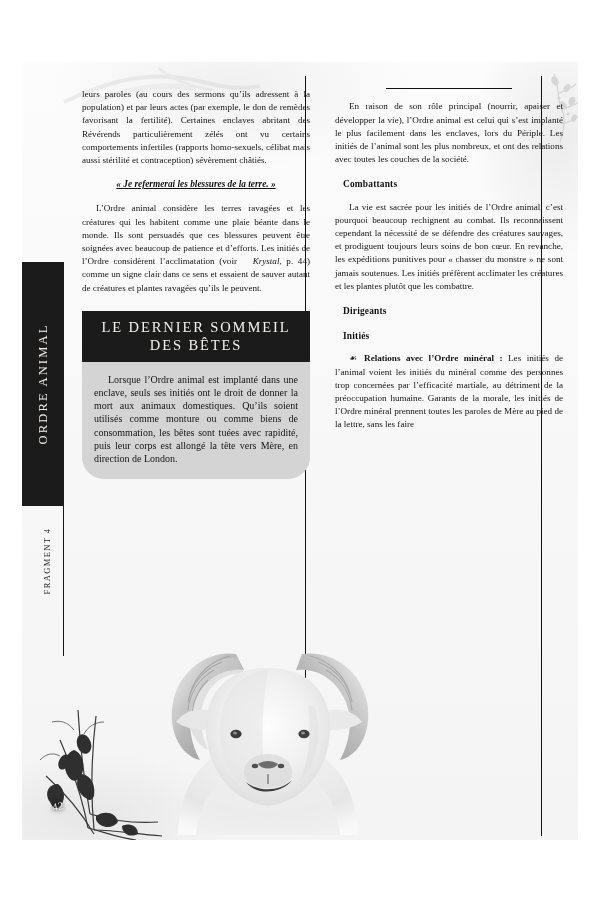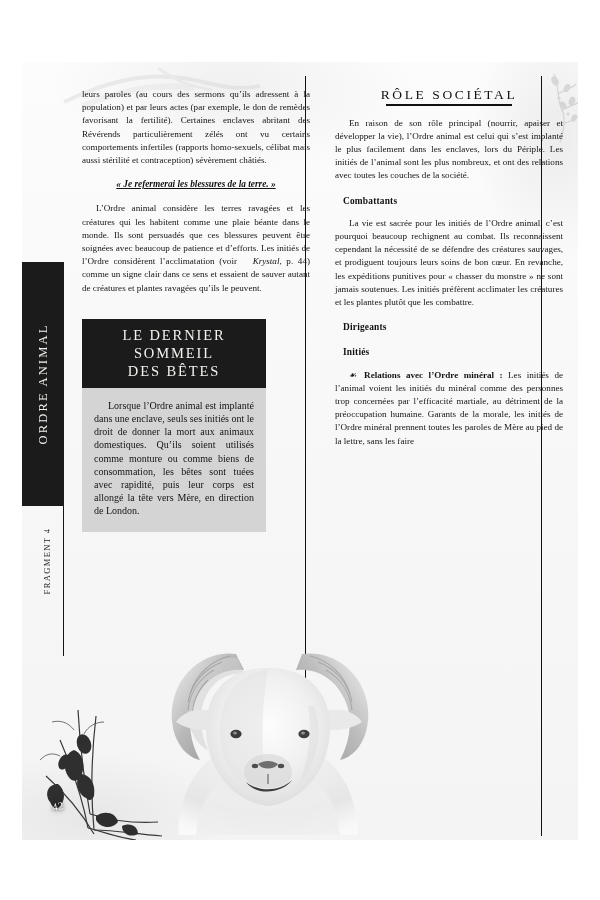--- a/index.html
+++ b/index.html
@@ -196,23 +196,24 @@
   .italic { font-style: italic; margin-left: 11px; }
   .bold   { font-weight: bold; }
   .leafglyph {
     font-size: 9px;
     color: #1a1a1a;
     padding-right: 7px;
   }
 
   
   #inset-box {
-    margin-top: 24px;
-    width: 184px;
+    margin-top: 16px;
+    width: 228px;
     background: #d4d4d4;
+    border-radius: 22px;
   }
   #inset-head {
     background: #1b1b1b;
     padding: 7px 6px 8px 6px;
     text-align: center;
   }
   #inset-head .t {
     display: block;
     color: #f4f2ee;
     font-size: 14.5px;
@@ -403,21 +404,20 @@
         </div>
         <div id="inset-body">
           <p>Lorsque l’Ordre animal est implanté dans une enclave, seuls ses initiés ont le droit de donner la mort aux animaux domestiques. Qu’ils soient utilisés comme monture ou comme biens de consommation, les bêtes sont tuées avec rapidité, puis leur corps est allongé la tête vers Mère, en direction de London.</p>
         </div>
       </div>
 
     </div>
 
     <div id="col-right" class="col">
 
-      <h2 class="section-head">RÔLE SOCIÉTAL</h2>
       <div class="section-head-rule"></div>
 
       <p class="body">En raison de son rôle principal (nourrir, apaiser et développer la vie), l’Ordre animal est celui qui s’est implanté le plus facilement dans les enclaves, lors du Périple. Les initiés de l’animal sont les plus nombreux, et ont des relations avec toutes les couches de la société.</p>
 
       <h3 class="sub-head">Combattants</h3>
       <p class="body">La vie est sacrée pour les initiés de l’Ordre animal, c’est pourquoi beaucoup rechignent au combat. Ils reconnaissent cependant la nécessité de se défendre des créatures sauvages, et prodiguent toujours leurs soins de bon cœur. En revanche, les expéditions punitives pour « chasser du monstre » ne sont jamais soutenues. Les initiés préfèrent acclimater les créatures et les plantes plutôt que les combattre.</p>
 
       <h3 class="sub-head">Dirigeants</h3>
 
       <h3 class="sub-head">Initiés</h3>

